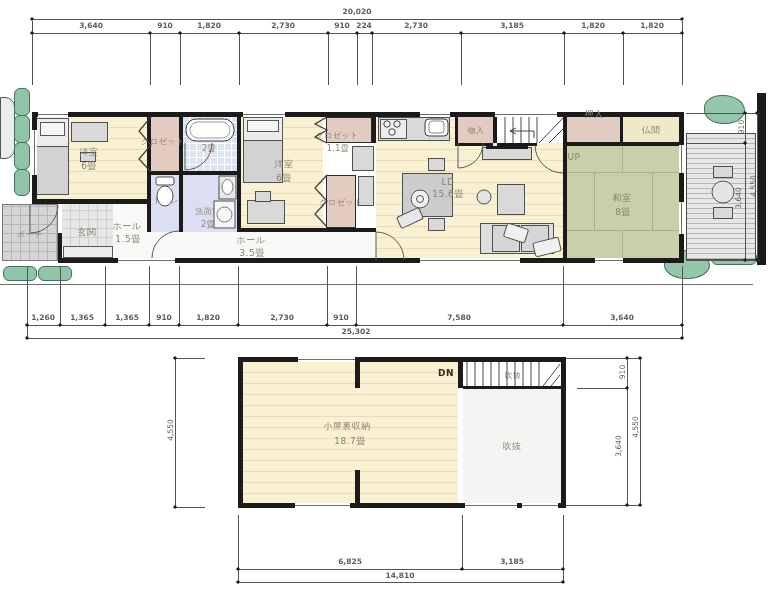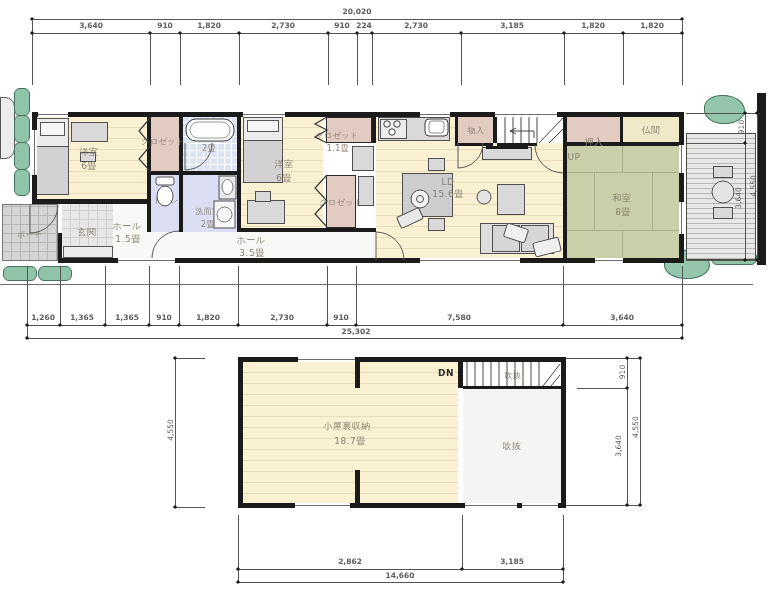--- a/index.html
+++ b/index.html
@@ -210,21 +210,21 @@
   <span class="lbl" style="left:284px;top:178px">6畳</span>
   <span class="lbl lbl-sm" style="left:337px;top:135px">クロゼット</span>
   <span class="lbl lbl-sm" style="left:338px;top:148px">1.1畳</span>
   <span class="lbl lbl-sm" style="left:341px;top:202px">クロゼット</span>
   <span class="lbl" style="left:251px;top:240px">ホール</span>
   <span class="lbl" style="left:252px;top:253px">3.5畳</span>
   <span class="lbl lbl-sm" style="left:476px;top:130px">物入</span>
   <span class="lbl" style="left:574px;top:157px">UP</span>
   <span class="lbl" style="left:448px;top:182px">LD</span>
   <span class="lbl" style="left:448px;top:194px">15.6畳</span>
-  <span class="lbl" style="left:594px;top:142px">押入</span>
+  <span class="lbl" style="left:594px;top:114px">押入</span>
   <span class="lbl" style="left:651px;top:130px">仏間</span>
   <span class="lbl" style="left:622px;top:198px">和室</span>
   <span class="lbl" style="left:623px;top:212px">8畳</span>
 
   <div class="room cream" style="left:243px;top:362px;width:215px;height:141px;border:none"></div>
   <div class="room stairsf" style="left:463px;top:362px;width:98px;height:26px;border:none"></div>
   <div class="room voidf" style="left:463px;top:389px;width:98px;height:114px;border:none"></div>
   <div class="wall" style="left:238px;top:357px;width:328px;height:5px"></div>
   <div class="wall" style="left:238px;top:503px;width:328px;height:5px"></div>
   <div class="wall" style="left:238px;top:357px;width:5px;height:151px"></div>
@@ -253,23 +253,23 @@
   <div class="vl" style="left:627px;top:358px;height:147px"></div>
   <div class="vl" style="left:640px;top:358px;height:147px"></div>
   <span class="dimv" style="left:622px;top:372px">910</span>
   <span class="dimv" style="left:618px;top:446px">3,640</span>
   <span class="dimv" style="left:635px;top:427px">4,550</span>
   <div class="vl" style="left:238px;top:515px;height:67px"></div>
   <div class="vl" style="left:462px;top:515px;height:54px"></div>
   <div class="vl" style="left:563px;top:515px;height:67px"></div>
   <div class="hl" style="left:238px;top:569px;width:325px"></div>
   <div class="hl" style="left:238px;top:582px;width:325px"></div>
-  <span class="dim" style="left:350px;top:557px">2,862</span>
+  <span class="dim" style="left:350px;top:557px">6,825</span>
   <span class="dim" style="left:512px;top:557px">3,185</span>
-  <span class="dim" style="left:400px;top:571px">14,660</span>
+  <span class="dim" style="left:400px;top:571px">14,810</span>
 
   <div class="tk" style="left:32px;top:19px"></div>
     <div class="tk" style="left:682px;top:19px"></div>
   <div class="tk" style="left:32px;top:33px"></div>
     <div class="tk" style="left:150px;top:33px"></div>
     <div class="tk" style="left:180px;top:33px"></div>
     <div class="tk" style="left:239px;top:33px"></div>
     <div class="tk" style="left:328px;top:33px"></div>
     <div class="tk" style="left:357px;top:33px"></div>
     <div class="tk" style="left:372px;top:33px"></div>

